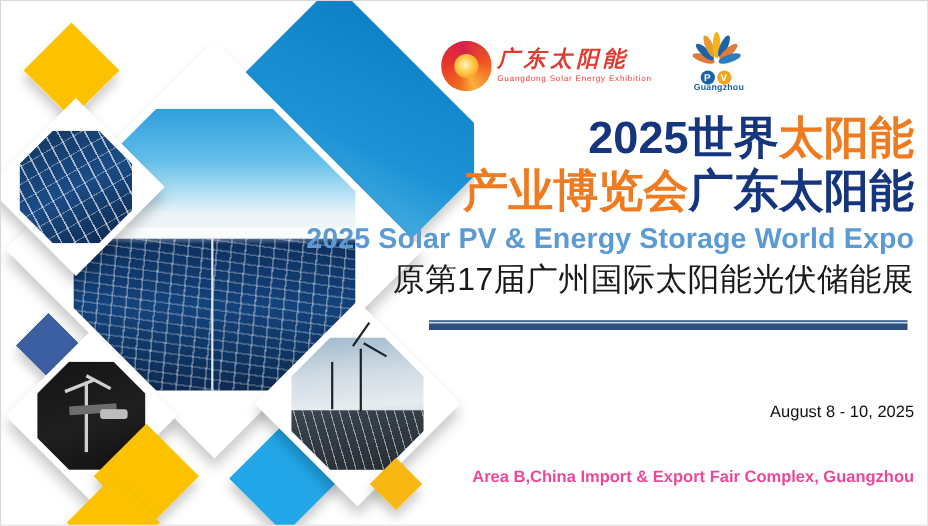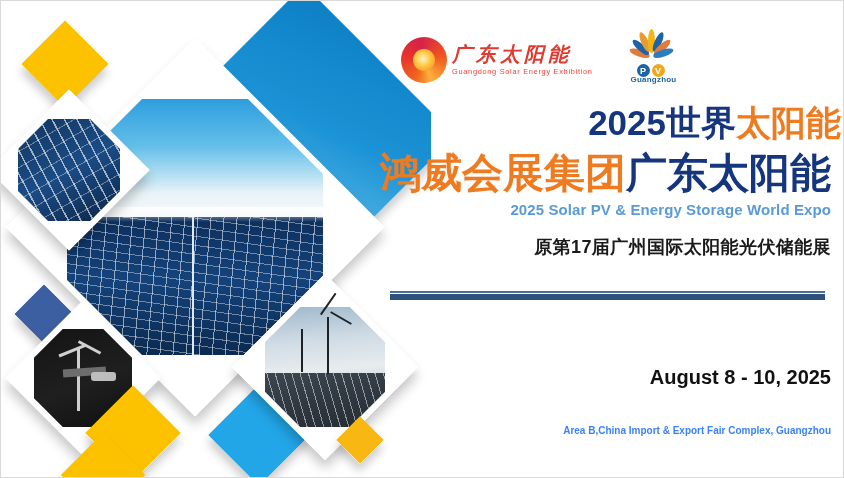--- a/index.html
+++ b/index.html
@@ -65,37 +65,37 @@
 
   .logo-pv{width:74px;height:52px;position:relative;}
   .ray{position:absolute;width:7px;height:21px;border-radius:50% 50% 45% 45%;transform-origin:50% 100%;left:33px;top:2px;}
   .pv-badges{position:absolute;left:22px;top:30px;display:flex;gap:2px;align-items:center;}
   .pv-c{width:13px;height:13px;border-radius:50%;display:flex;align-items:center;justify-content:center;color:#fff;font-size:9px;font-weight:bold;}
   .pv-p{background:#1b64a8;}
   .pv-v{background:#f2a61c;}
   .pv-city{position:absolute;left:16px;top:41px;font-size:8px;font-weight:bold;color:#1b64a8;letter-spacing:.2px;}
 
   .t-line{font-family:"Liberation Sans",sans-serif;font-weight:bold;line-height:1;white-space:nowrap;}
-  #title1{position:absolute;right:4px;top:104px;font-size:35px;letter-spacing:0px;}
+  #title1{position:absolute;right:14px;top:104px;font-size:41px;letter-spacing:0px;}
   #title2{position:absolute;right:14px;top:152px;font-size:41px;letter-spacing:0px;}
   .navy{color:#16357f;}
   .orange{color:#ef7b21;}
 
-  #subEn{position:absolute;right:14px;top:200px;font-size:15px;font-weight:bold;color:#5b9bd5;letter-spacing:.1px;white-space:nowrap;}
-  #subCn{position:absolute;right:14px;top:234px;font-size:18px;color:#1a1a1a;letter-spacing:.4px;white-space:nowrap;font-family:"Liberation Sans",sans-serif;font-weight:bold;}
+  #subEn{position:absolute;right:14px;top:200px;font-size:26px;font-weight:bold;color:#5b9bd5;letter-spacing:.1px;white-space:nowrap;}
+  #subCn{position:absolute;right:14px;top:234px;font-size:29px;color:#1a1a1a;letter-spacing:.4px;white-space:nowrap;font-family:"Liberation Sans",sans-serif;}
   #subCnEn{position:absolute;right:14px;top:262px;font-size:11px;font-weight:bold;color:#111;letter-spacing:-.1px;white-space:nowrap;}
 
   #rule{position:absolute;left:9px;top:290px;width:435px;height:10px;}
   #rule .r1{position:absolute;left:0;top:0;width:100%;height:2px;background:#4a6f98;}
   #rule .r2{position:absolute;left:0;top:3px;width:100%;height:6px;background:#2d517c;}
 
   #dateCn{position:absolute;right:14px;top:336px;font-size:17px;font-weight:bold;color:#111;white-space:nowrap;}
-  #dateEn{position:absolute;right:14px;top:365px;font-size:20px;font-weight:bold;color:#111;white-space:nowrap;}
+  #dateEn{position:absolute;right:14px;top:365px;font-size:15px;font-weight:normal;color:#111;white-space:nowrap;}
   #venueCn{position:absolute;right:14px;top:392px;font-size:18px;font-weight:bold;color:#111;letter-spacing:.2px;white-space:nowrap;}
-  #venueEn{position:absolute;right:14px;top:424px;font-size:10px;font-weight:bold;color:#3b82f6;white-space:nowrap;}
+  #venueEn{position:absolute;right:14px;top:424px;font-size:15px;font-weight:bold;color:#ec4899;white-space:nowrap;}
 </style>
 </head>
 <body>
 
 <div id="poster">
 
   <div id="collage">
 
     <div class="tile plain" style="left:196px;top:28px;width:214px;height:214px;">
       <div class="sq" style="background:linear-gradient(160deg,#0d7fc4 0%,#1c93d6 45%,#7fd0ee 100%);"></div>
@@ -196,21 +196,21 @@
         <div class="pv-city">Guangzhou</div>
       </div>
 
     </div>
 
     <div class="t-line" id="title1">
       <span class="navy">2025世界</span><span class="orange">太阳能</span>
     </div>
 
     <div class="t-line" id="title2">
-      <span class="orange">鸿威会展集团</span><span class="navy">广东太阳能</span>
+      <span class="orange">产业博览会</span><span class="navy">广东太阳能</span>
     </div>
 
     <div id="subEn">2025 Solar PV &amp; Energy Storage World Expo</div>
     <div id="subCn">原第17届广州国际太阳能光伏储能展</div>
 
     <div id="rule">
       <div class="r1"></div>
         <div class="r2"></div>
     </div>
 

